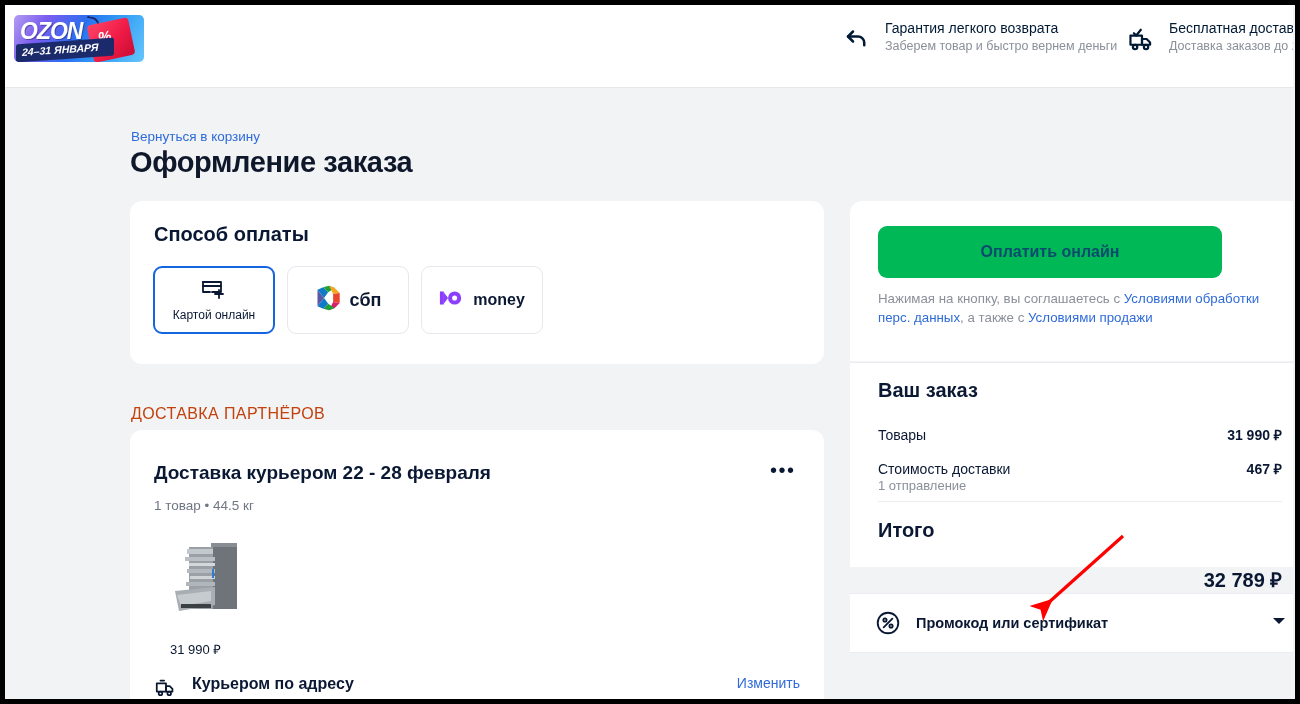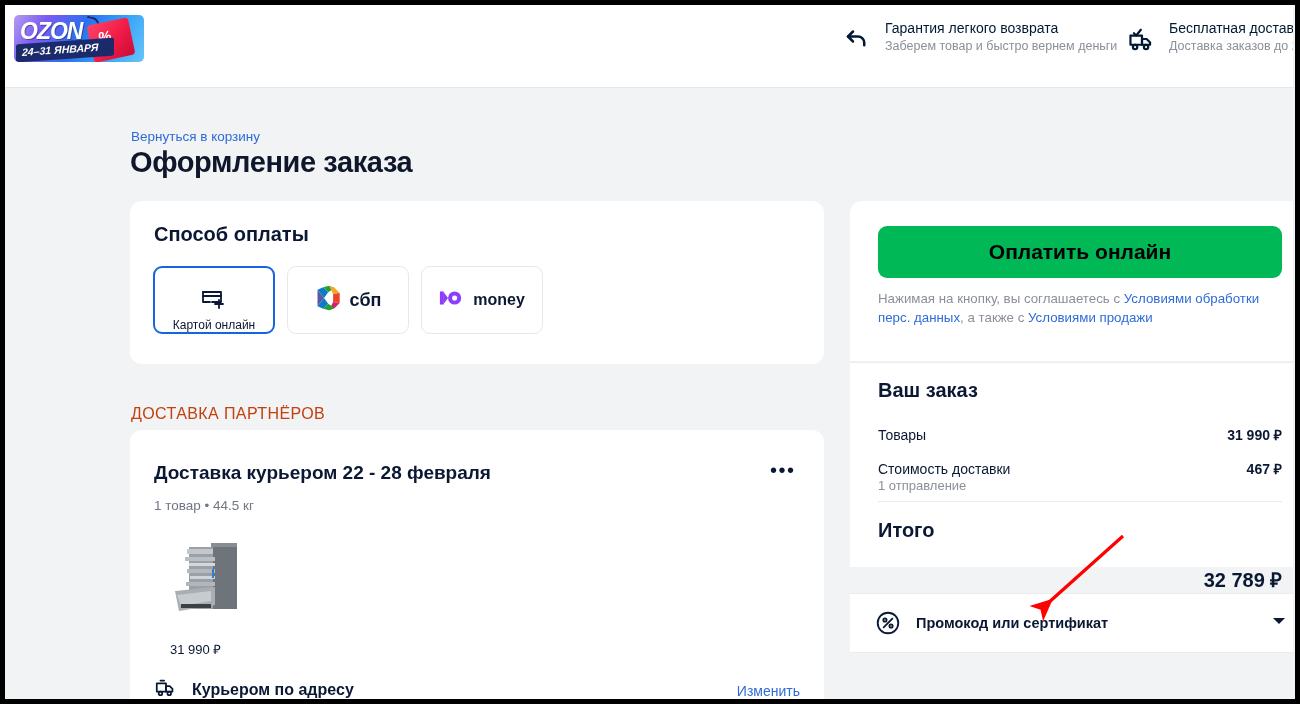--- a/index.html
+++ b/index.html
@@ -114,21 +114,21 @@
   .pay-options { position: absolute; left: 23px; top: 65px; display: flex; gap: 12px; }
   .pay-opt {
     width: 122px; height: 68px;
     border-radius: 9px;
     border: 1px solid #e6e8ed;
     background: #ffffff;
     display: flex; flex-direction: column;
     align-items: center; justify-content: center;
     gap: 5px; cursor: pointer;
   }
-  .pay-opt.selected { border: 2px solid #1565e0; justify-content: flex-end; }
+  .pay-opt.selected { border: 2px solid #1565e0; }
   .pay-opt .po-label { font-size: 12px; color: #0a1833; }
 
   .sec-label {
     position: absolute; left: 126px; top: 400px;
     font-size: 16px; color: #c2410c; letter-spacing: .4px;
   }
 
   #delivery-card {
     left: 125px; top: 425px; width: 694px; height: 290px;
   }
@@ -148,21 +148,21 @@
   .dl-thumb {
     position: absolute; left: 35px; top: 103px;
     width: 92px; height: 92px;
   }
   .dl-price {
     position: absolute; left: 40px; top: 210px;
     font-size: 13px; color: #0a1833;
   }
   .dl-addr-row {
     position: absolute; left: 24px; top: 245px; width: 646px;
-    display: flex; align-items: flex-end;
+    display: flex; align-items: flex-start;
   }
   .dl-addr-ico { width: 24px; height: 24px; color: #0a1833; flex: 0 0 24px; }
   .dl-addr-txt {
     font-size: 16px; font-weight: 700; color: #0a1833; margin-left: 14px;
   }
   .dl-addr-edit {
     margin-left: auto; font-size: 14px; color: #2f6bd8; cursor: pointer;
   }
   .dl-addr-detail {
     position: absolute; left: 62px; top: 282px;
@@ -170,24 +170,24 @@
   }
 
   
   #pay-panel {
     position: absolute; left: 845px; top: 196px;
     width: 455px; background: #ffffff; border-radius: 12px 0 0 0;
     height: 160px;
   }
   .paybtn {
     position: absolute; left: 28px; top: 25px;
-    width: 404px; height: 52px;
+    width: 344px; height: 52px;
     background: #00b956; border-radius: 9px;
     border: none; cursor: pointer;
-    color: #000000; font-size: 21px; font-weight: 800;
+    color: #0c4a6e; font-size: 16px; font-weight: 800;
     font-family: "Liberation Sans", sans-serif;
   }
   .consent {
     position: absolute; left: 28px; top: 88px; width: 404px;
     font-size: 13.3px; line-height: 19px; color: #8a8f99;
   }
   .consent a { color: #2f6bd8; text-decoration: none; cursor: pointer; }
 
   #order-panel {
     position: absolute; left: 845px; top: 357px;

